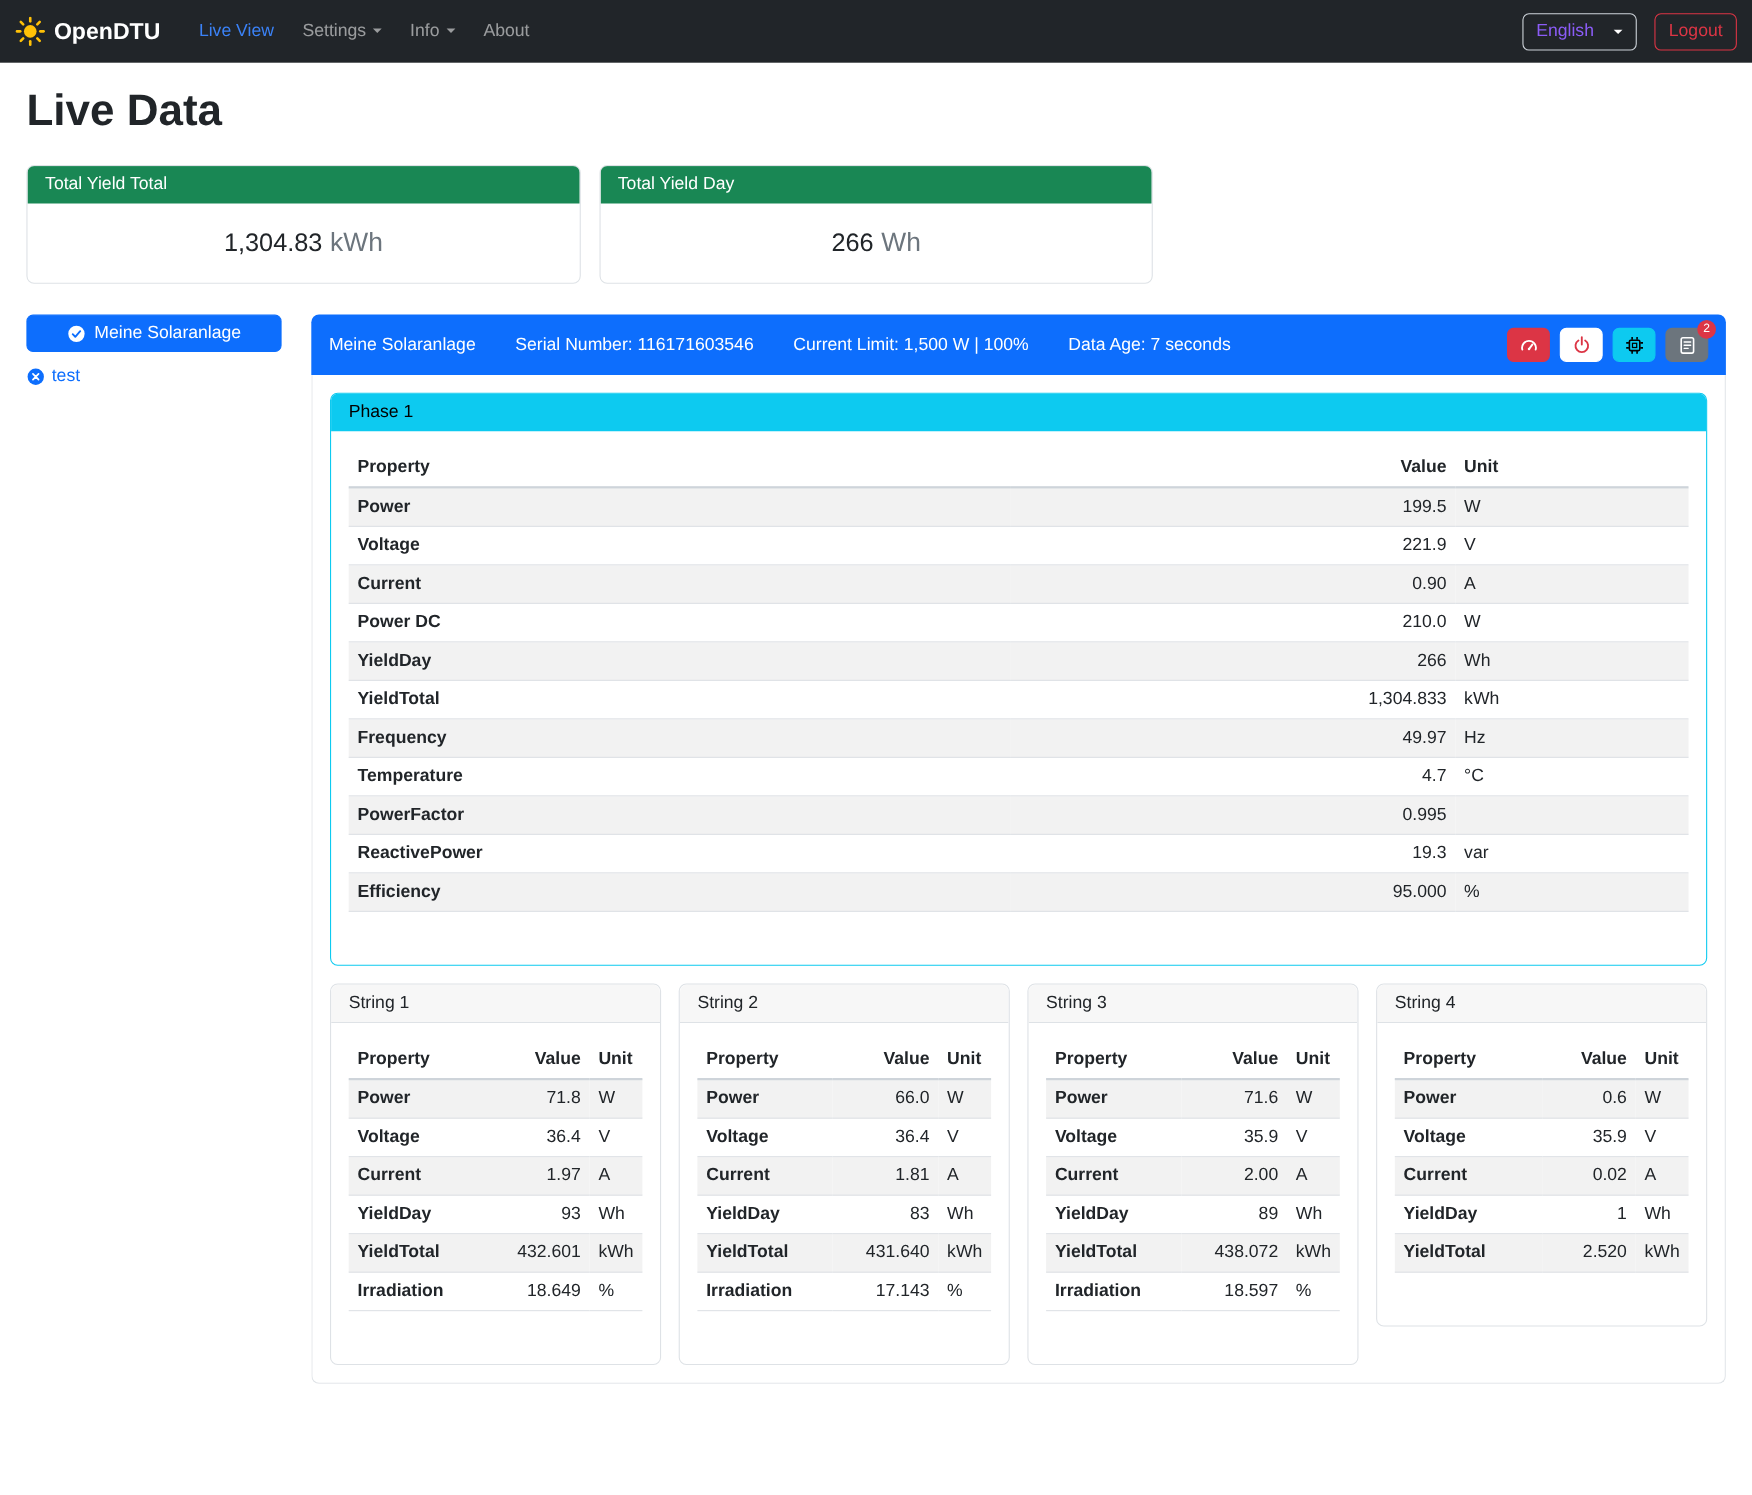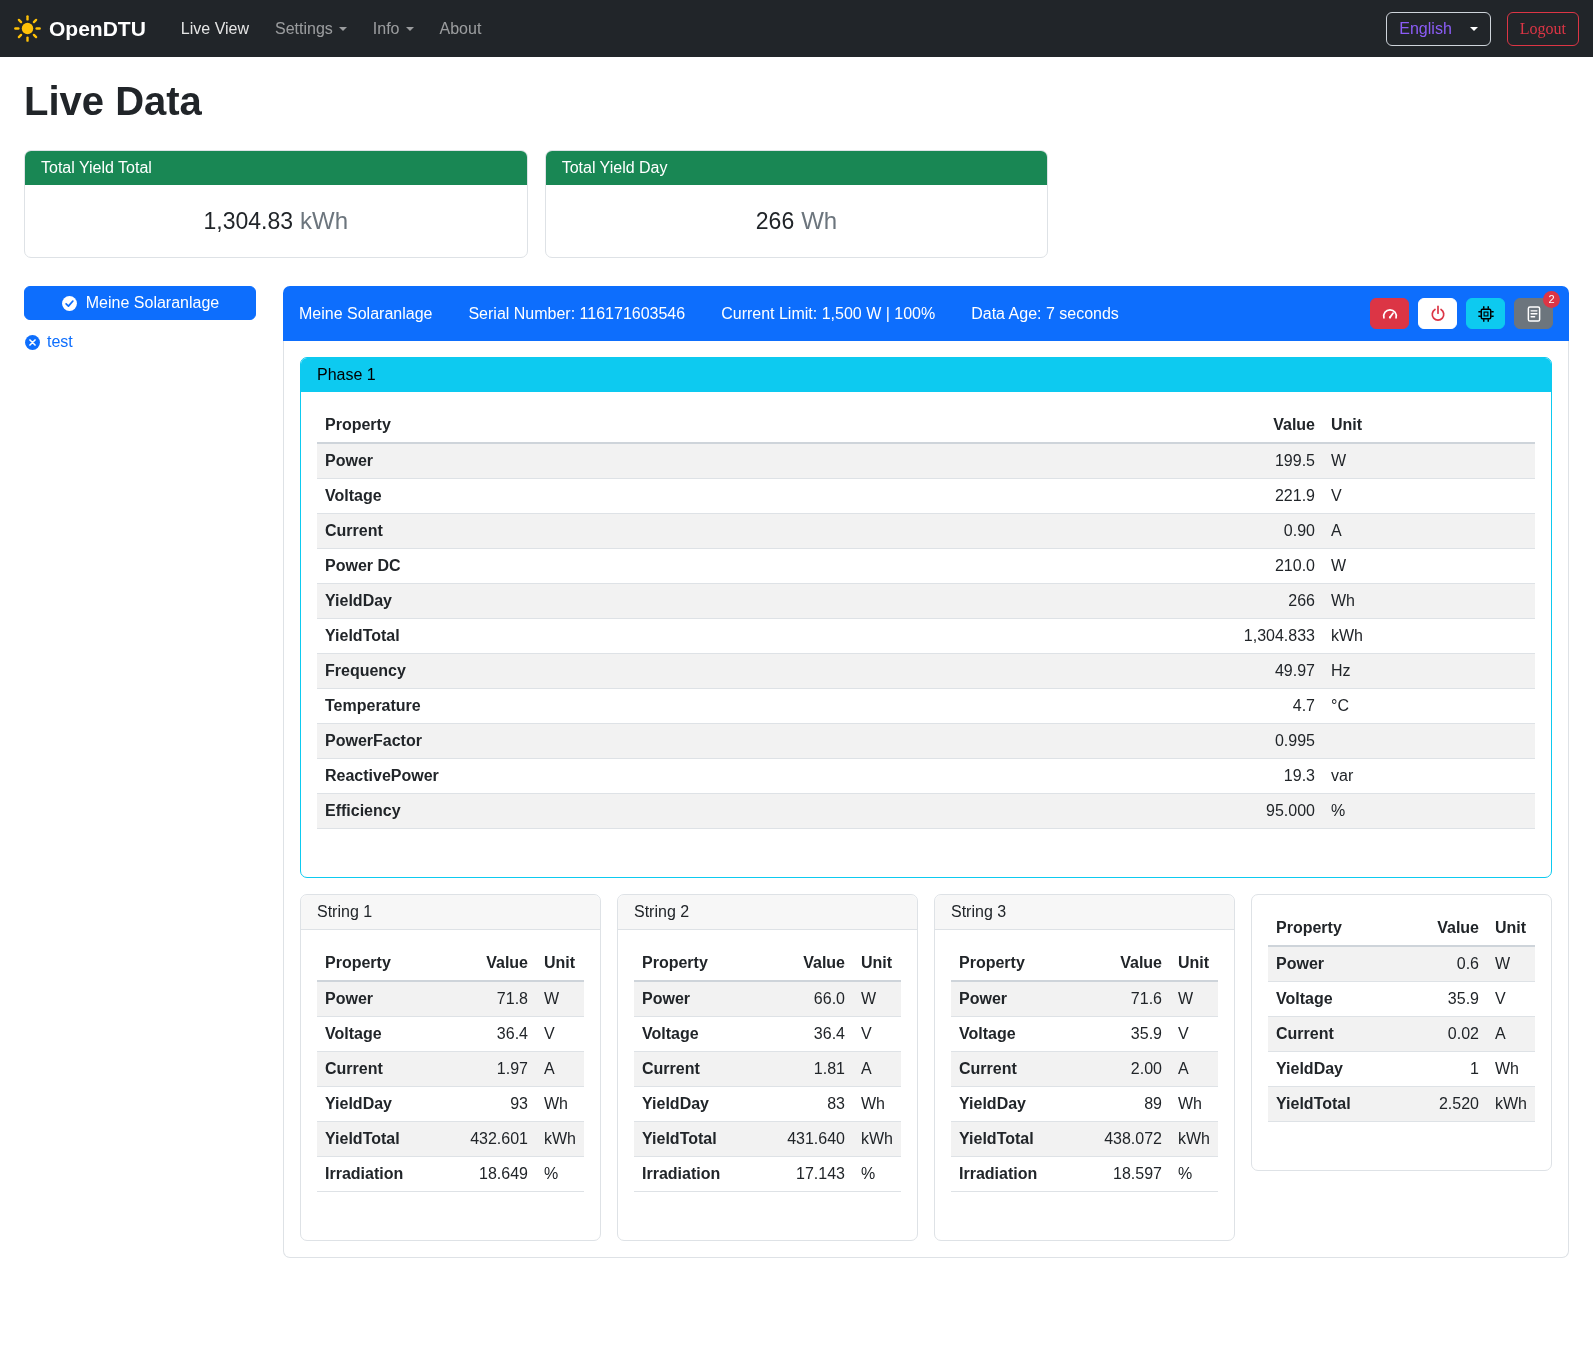--- a/index.html
+++ b/index.html
@@ -13,33 +13,33 @@
   }
 
   
   .navbar {
     display: flex; 
     background: #212529; height: 57px; padding: 8px 14px;
   }
   .brand { display: flex; align-items: center; gap: 8px; color: #fff; font-size: 21px; font-weight: 600; cursor: pointer; margin-right: 22px; }
   .nav-links { display: flex; align-items: center; }
   .nav-link { color: rgba(255,255,255,.55); padding: 8px 13px; cursor: pointer; }
-  .nav-link.active { color: #e5e5e5; }
+  .nav-link.active { color: #3b82f6; }
   .caret { display: inline-block; margin-left: 6px; vertical-align: middle; border-top: 4px solid; border-right: 4px solid transparent; border-left: 4px solid transparent; }
   .nav-right { margin-left: auto; display: flex; align-items: center; gap: 16px; }
   .lang-select {
     display: flex; align-items: center; gap: 18px;
     background: #212529; border: 1px solid #ced4da; border-radius: 6px;
     color: #8b5cf6; padding: 7px 12px; cursor: pointer; min-width: 104px;
   }
   .lang-select .caret { border-top-color: #fff; margin-left: auto; }
   .logout-btn {
     background: transparent; border: 1px solid #dc3545; color: #dc3545;
     border-radius: 6px; padding: 7px 12px; font-size: 16px; cursor: pointer;
-    font-family: Liberation Serif, serif;
+    font-family: Liberation Sans, sans-serif;
   }
 
   
   .container { padding: 8px 24px 24px; }
   h1.page-title { font-size: 40px; font-weight: 600; margin: 14px 0 26px; }
 
   
   .summary-grid { display: grid; grid-template-columns: repeat(3, 1fr); gap: 17px; margin-bottom: 28px; }
   .card { border: 1px solid #dee2e6; border-radius: 7px; overflow: hidden; background: #fff; }
   .card-header-green { background: #198754; color: #fff; padding: 8px 16px; }
@@ -438,20 +438,21 @@
                       <th>Irradiation</th>
                       <td class="val">18.597</td>
                       <td class="unit">%</td>
                     </tr>
                   </tbody>
               </table>
             </div>
           </div>
 
           <div class="card">
+            <div class="string-header">String 4</div>
             <div class="card-body">
               <table class="data-table string-table">
                 <thead>
                   <tr>
                     <th>Property</th>
                     <th class="val">Value</th>
                     <th class="unit">Unit</th>
                   </tr>
                 </thead>
                 <tbody data-table="string-3">

